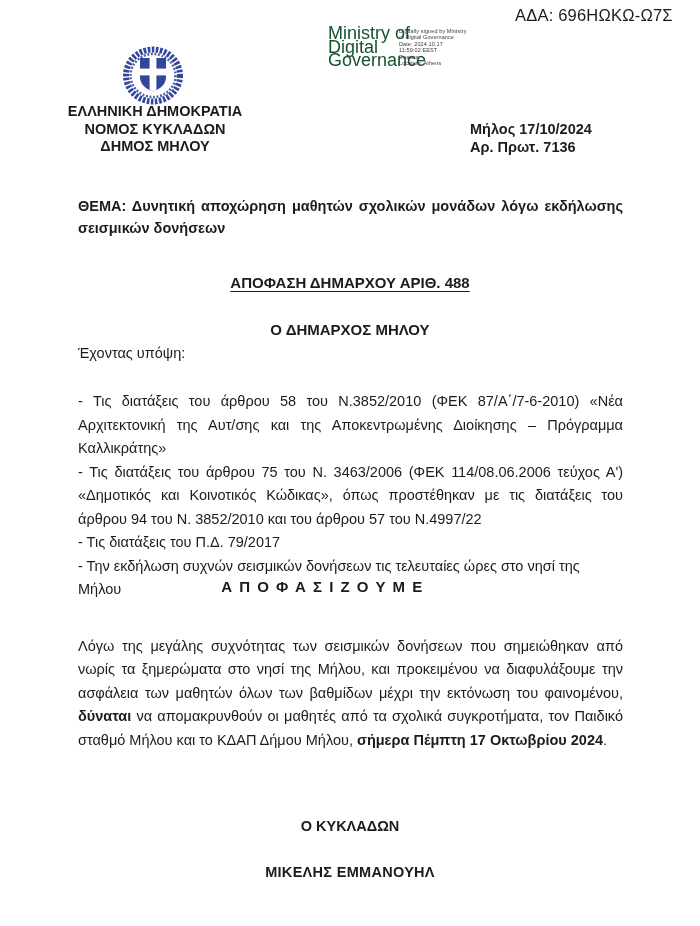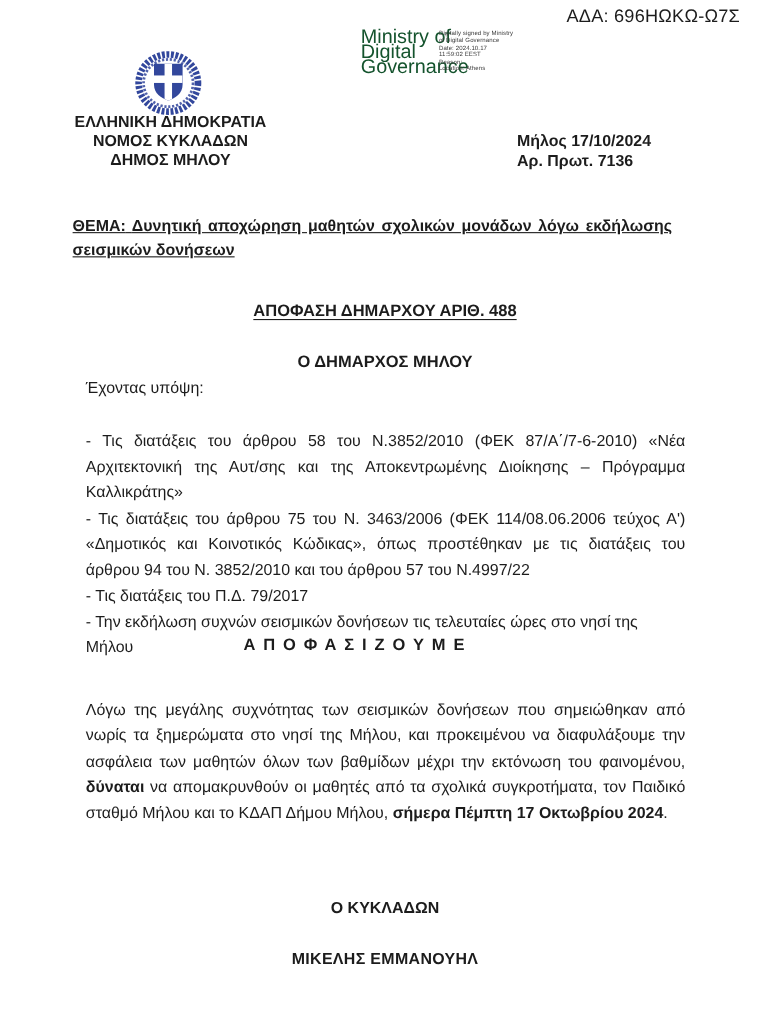--- a/index.html
+++ b/index.html
@@ -20,21 +20,21 @@
   .b{font-weight:bold;}
   .center{text-align:center;}
   .just{text-align:justify;}
   .ada{top:6px;left:468px;font-size:16.5px;letter-spacing:.2px;margin-left:47px;}
   .ministry{top:27px;left:328px;font-size:18px;line-height:13.5px;color:#14532d;}
   .digisig{top:28px;left:399px;font-size:5.5px;line-height:6.4px;color:#3a3a3a;letter-spacing:.1px;}
   .emblem{top:44px;left:121px;width:64px;height:64px;}
   .emblem svg{display:block;width:100%;height:100%;}
   .authority{top:103px;left:64px;width:182px;font-size:14.5px;line-height:17.5px;}
   .dateblock{top:121px;left:470px;font-size:14.5px;line-height:17.5px;}
-  .subject{top:180px;left:66px;width:545px;font-size:14.5px;line-height:22.5px;text-decoration:underline;}
+  .subject{top:180px;left:78px;width:545px;font-size:14.5px;line-height:22.5px;}
   .decision-title{top:274px;left:0;width:700px;font-size:15px;}
   .decision-title span{text-decoration:underline;text-underline-offset:3px;}
   .mayor-title{top:321px;left:0;width:700px;font-size:15px;}
   .having{top:345px;left:78px;font-size:14.5px;}
   .items{top:390px;left:78px;width:545px;font-size:14.5px;line-height:23.5px;}
   .items .item{margin:0;}
   .decide-heading{top:578px;left:0;width:645px;font-size:15px;letter-spacing:1.5px;text-align:center;}
   .decision-par{top:620px;left:78px;width:545px;font-size:14.5px;line-height:23.5px;}
   .sign-title{top:818px;left:0;width:700px;font-size:14.5px;}
   .sign-name{top:864px;left:0;width:700px;font-size:14.5px;letter-spacing:.3px;}

